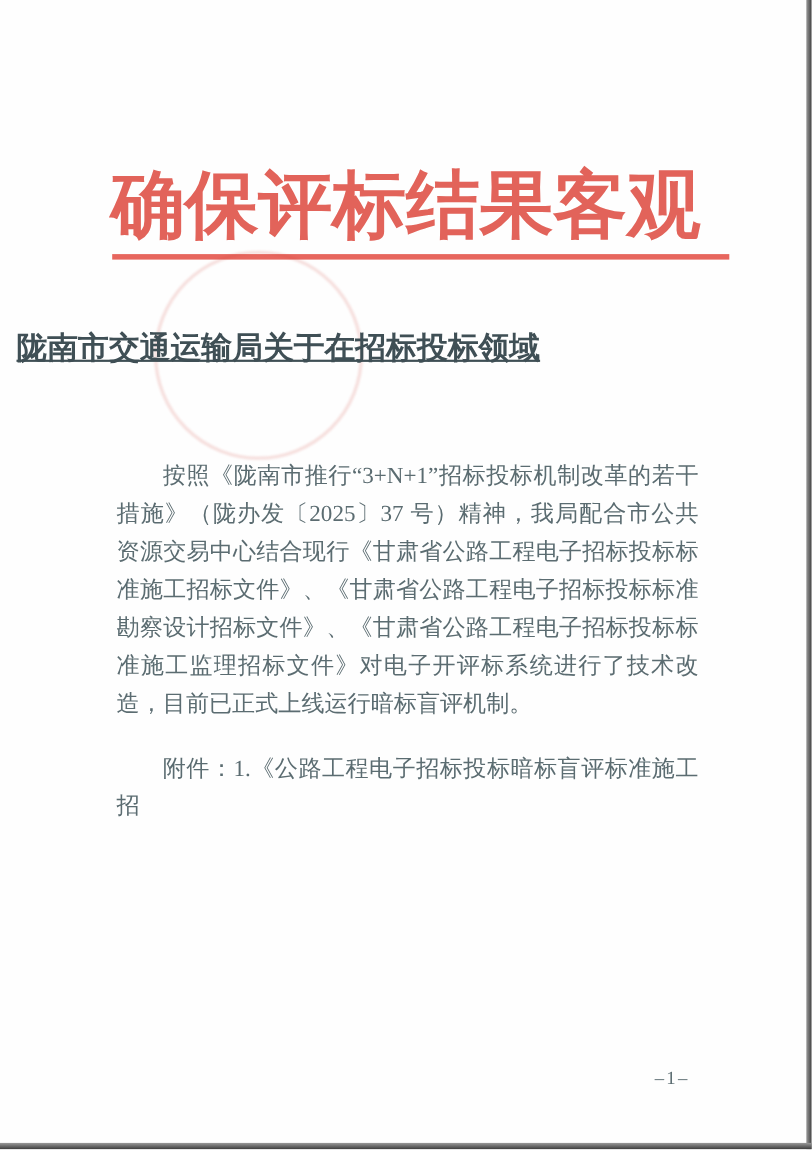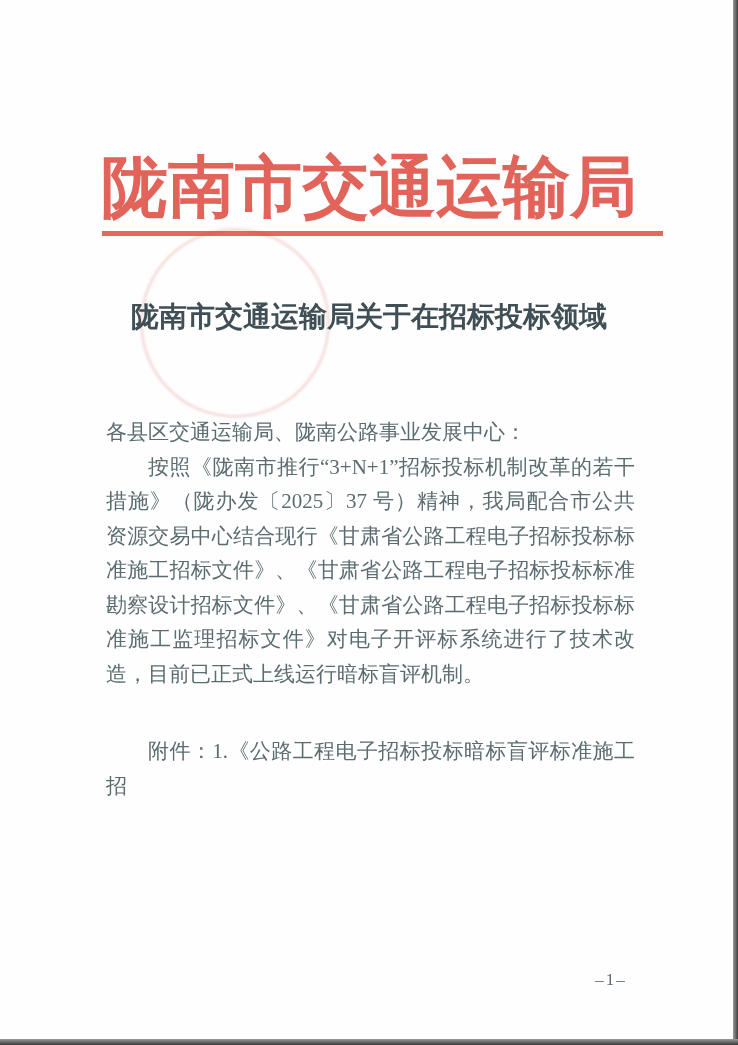--- a/index.html
+++ b/index.html
@@ -42,40 +42,41 @@
     border-radius: 50%;
     opacity: 0.16;
     filter: blur(1px);
     pointer-events: none;
   }
   .doc-title {
     position: absolute;
     top: 295px;
     left: 15px;
     width: 708px;
-    text-align: center;
+    text-align: left;
     font-weight: bold;
     font-size: 28px;
     line-height: 43px;
     color: var(--title-text, #3f4f55);
+    text-decoration: underline;
   }
   .body-block {
     position: absolute;
     left: 106px;
     top: 415px;
     width: 529px;
     font-size: 21px;
     line-height: 34.5px;
     color: var(--body-text, #5b6c71);
     text-align: justify;
     text-justify: inter-ideograph;
   }
   .body-block p { margin: 0; padding: 0; }
   .body-block p.indent { text-indent: 2em; }
-  .body-block p.attachment { margin-top: 43px; text-indent: 2em; }
+  .body-block p.attachment { margin-top: 24px; text-indent: 2em; }
   .page-number {
     position: absolute;
     left: 576px;
     top: 970px;
     width: 70px;
     text-align: center;
     font-size: 17px;
     letter-spacing: 2px;
     color: var(--body-text, #5f707a);
   }
@@ -90,32 +91,31 @@
     bottom: 0; left: 0;
     width: 100%; height: 6px;
     background: linear-gradient(to bottom, #9a9a9a, #383838);
   }
 </style>
 </head>
 <body>
 
 <div class="page" style="--letterhead-red: #e2635a; --rule-red: #e7665e; --title-text: #3f4f55; --body-text: #5b6c71; --seal-red: #cd4137;">
 
-  <div class="letterhead">陇南市交通运输局</div>
+  <div class="letterhead">确保评标结果客观</div>
 
   <div class="red-rule"></div>
 
   <div class="seal-stamp"></div>
 
   <div class="doc-title">
     <div>陇南市交通运输局关于在招标投标领域</div>
   </div>
 
   <div class="body-block">
-    <p class="salutation">各县区交通运输局、陇南公路事业发展中心：</p>
     <p class="indent">按照《陇南市推行“3+N+1”招标投标机制改革的若干措施》（陇办发〔2025〕37 号）精神，我局配合市公共资源交易中心结合现行《甘肃省公路工程电子招标投标标准施工招标文件》、《甘肃省公路工程电子招标投标标准勘察设计招标文件》、《甘肃省公路工程电子招标投标标准施工监理招标文件》对电子开评标系统进行了技术改造，目前已正式上线运行暗标盲评机制。</p>
     <p class="attachment">附件：1.《公路工程电子招标投标暗标盲评标准施工招</p>
   </div>
 
   <div class="page-number">–1–</div>
 
   <div class="scan-edge-right"></div>
   <div class="scan-edge-bottom"></div>
 
 </div>

